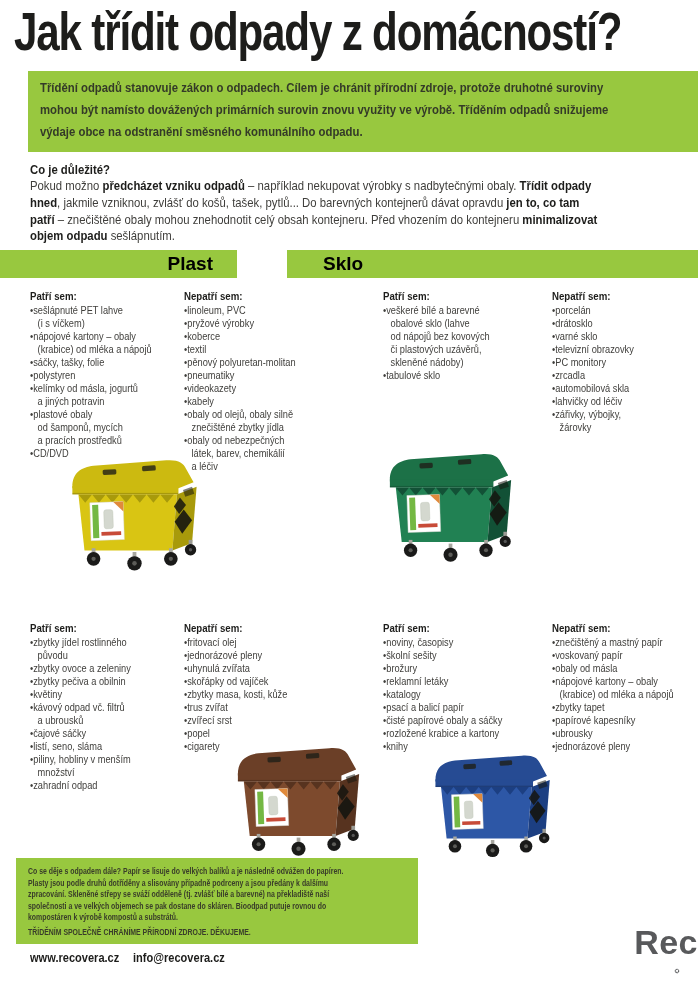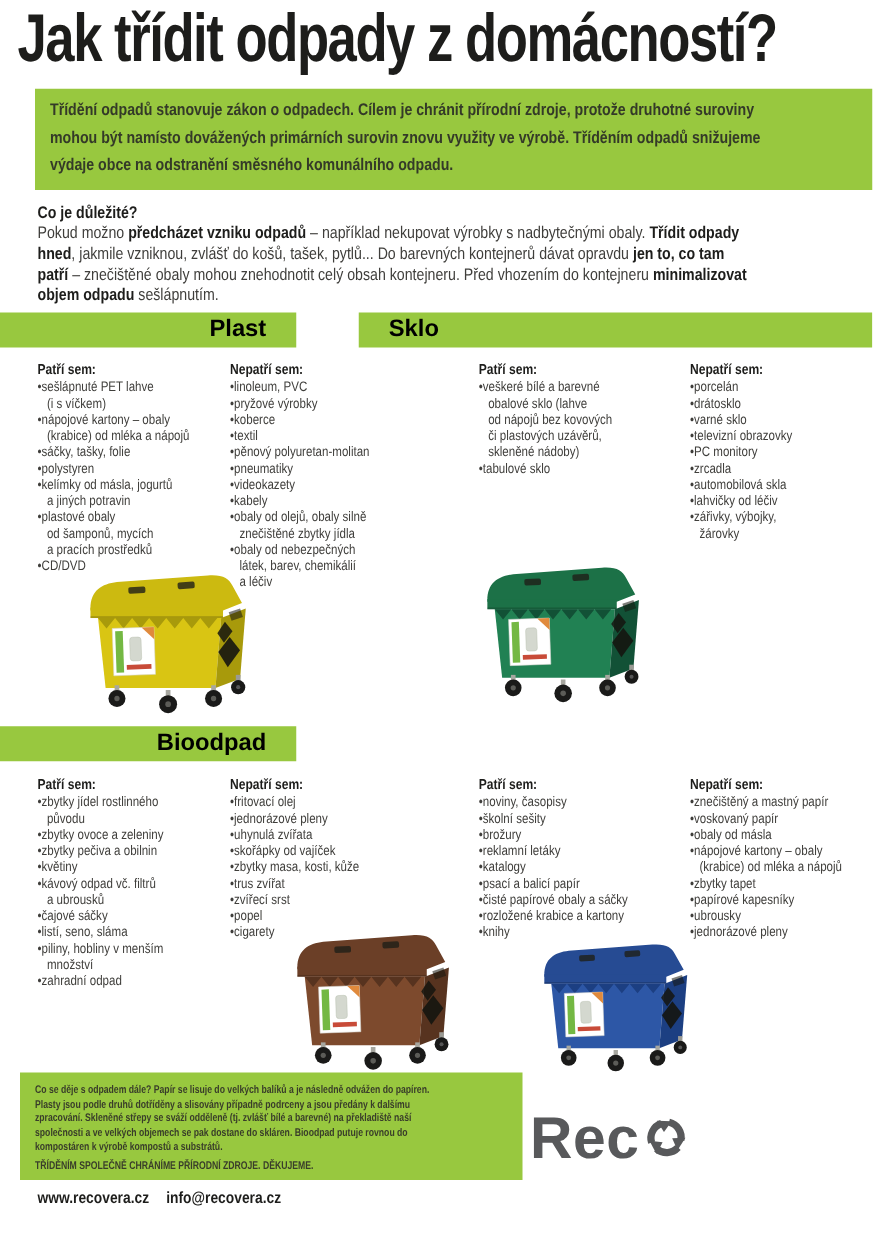--- a/index.html
+++ b/index.html
@@ -17,38 +17,38 @@
               font-size:13.5px;line-height:22px;color:#343a28;white-space:pre-line;}
 
   .important{position:absolute;left:30px;top:161px;width:792px;}
   .important h2{margin:0;font-size:13.5px;line-height:17px;color:#1d1d1b;}
   .rich{margin:0;font-size:13.5px;line-height:16.8px;color:#3f3e3b;white-space:pre-line;}
   .rich b{color:#1d1d1b;}
 
   .bar{position:absolute;height:28px;background:var(--green);color:#000000;
        font-weight:bold;font-size:19px;line-height:28px;box-sizing:border-box;}
   .bar-l{left:0;width:237px;text-align:right;padding-right:24px;}
-  .bar-r{left:287px;width:411px;padding-left:24px;}
+  .bar-r{left:287px;width:411px;padding-left:36px;}
 
   .col{position:absolute;color:#3f3e3b;transform:scaleX(.84);transform-origin:0 0;}
   .col h3{margin:0 0 1px 0;font-size:11.5px;line-height:13px;color:#1d1d1b;}
   .blist{margin:0;padding:0;list-style:none;font-size:11px;line-height:13px;}
   .blist li{padding-left:9px;text-indent:-9px;white-space:pre-line;}
   .blist li::before{content:"\2022 ";}
 
   .bin{position:absolute;}
 
   .outro-box{position:absolute;left:16px;top:858px;width:402px;height:86px;background:var(--green);}
   .outro-inner{position:absolute;left:12px;top:8px;width:488px;transform:scaleX(.78);
                transform-origin:0 0;font-weight:bold;color:#393d2a;}
   .outro-text{margin:0;font-size:8.9px;line-height:11.5px;white-space:pre-line;}
   .outro-thanks{margin:3px 0 0 0;font-size:8.9px;line-height:11.5px;white-space:pre-line;}
 
-  .logo{position:absolute;left:424px;top:872px;width:274px;height:64px;display:flex;
-        align-items:flex-end;color:#58595b;font-weight:bold;font-size:47px;letter-spacing:.5px;}
+  .logo{position:absolute;left:424px;top:916px;width:274px;height:64px;display:flex;
+        align-items:flex-end;color:#58595b;font-weight:bold;font-size:34px;letter-spacing:.5px;flex-direction:column;}
   .logo span{line-height:52px;}
   .logo-icon{width:40px;height:40px;margin:0 1px 6px 1px;}
 
   .link{position:absolute;top:950px;font-weight:bold;font-size:13px;color:#1d1d1b;
         text-decoration:none;white-space:nowrap;transform:scaleX(.85);transform-origin:0 0;}
   .link-www{left:30px;} .link-mail{left:133px;}
 
   .defs{position:absolute;width:0;height:0;overflow:hidden;}
 </style>
 </head>
@@ -197,23 +197,20 @@
       </ul>
   </div>
 
   <svg class="bin" style="left: 60px; top: 452px; width: 152px; height: 125px; --bin: #d9c513; --shade: #a89a0b; --lid: #ccba10;" viewBox="0 0 200 165">
       <use href="#bin-sym"></use>
     </svg>
   <svg class="bin" style="left: 378px; top: 446px; width: 148px; height: 122px; --bin: #218153; --shade: #125136; --lid: #1c7147;" viewBox="0 0 200 165">
       <use href="#bin-sym"></use>
     </svg>
 
-  <div class="bar bar-l" style="top:581px">
-    <span>Bioodpad</span>
-  </div>
 
   <div class="col" style="left:30px;top:622px;width:190px">
     <h3>Patří sem:</h3>
     <ul class="blist">
         <li>zbytky jídel rostlinného
 původu</li>
         <li>zbytky ovoce a zeleniny</li>
         <li>zbytky pečiva a obilnin</li>
         <li>květiny</li>
         <li>kávový odpad vč. filtrů

